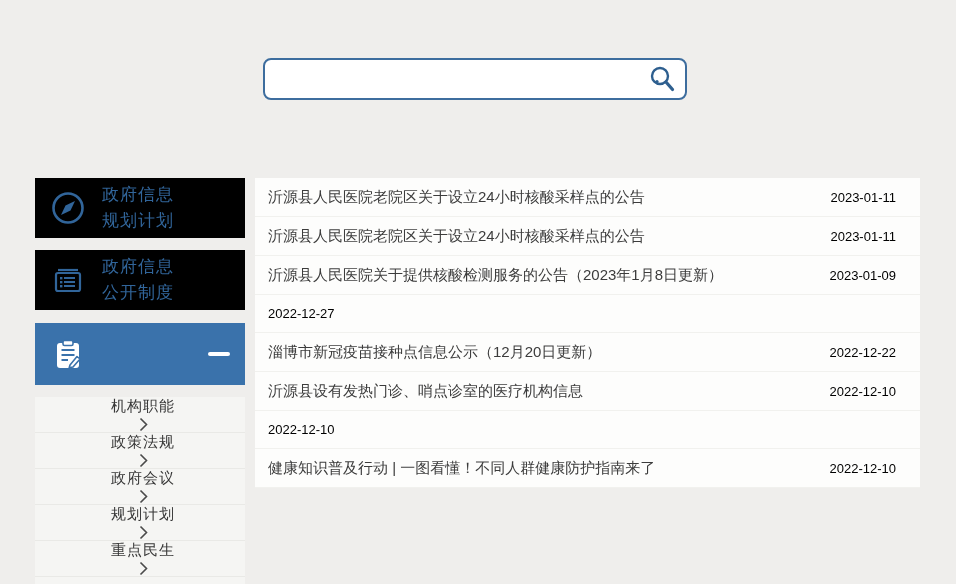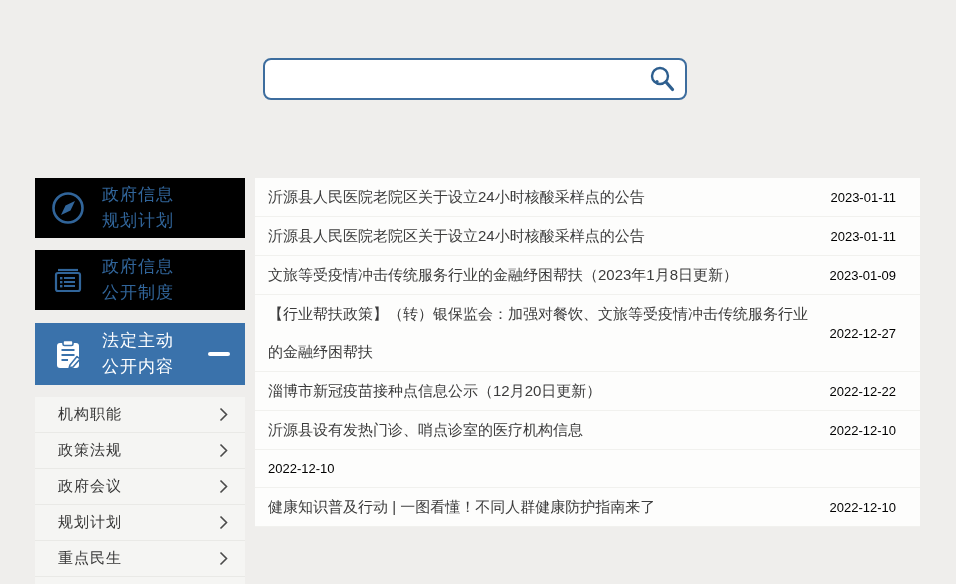--- a/index.html
+++ b/index.html
@@ -40,21 +40,21 @@
   .side-group.active { background: #3a72ab; height: 62px; position: relative; }
   .side-group.active .grp-label { color: #ffffff; }
   .minus-bar {
     position: absolute; right: 15px; top: 50%; margin-top: -2px;
     width: 22px; height: 4px; background: #ffffff; border-radius: 2px;
   }
 
   .submenu { background: #f5f5f3; }
   .submenu-item {
     height: 36px; display: flex; align-items: center; justify-content: space-between;
-    padding: 0 17px 0 23px; border-bottom: 1px solid #e9e9e6; cursor: pointer;
+    padding: 0 17px 0 23px; border-bottom: 1px solid #e9e9e6; cursor: pointer; flex-direction: column;
   }
   .submenu-item .sm-label { font-size: 15px; color: #373737; letter-spacing: 1px; }
   .submenu-item .sm-arrow { display: flex; align-items: center; }
 
   
   .news { position: absolute; left: 255px; top: 178px; width: 665px; background: #fdfdfc; }
   .news-row {
     display: flex; align-items: center; justify-content: space-between;
     min-height: 38px; padding: 0 24px 0 13px;
     border-bottom: 1px solid #f1f1ee;
@@ -123,24 +123,20 @@
       <span class="grp-icon">
         <svg width="36" height="36" viewBox="0 0 36 36">
           <rect x="7" y="7" width="22" height="25" rx="3" fill="#ffffff"></rect>
           <rect x="13" y="4.5" width="10" height="5" rx="1.5" fill="#ffffff" stroke="#3a72ab" stroke-width="1.6"></rect>
           <line x1="11.5" y1="14" x2="24.5" y2="14" stroke="#3a72ab" stroke-width="2"></line>
           <line x1="11.5" y1="19" x2="24.5" y2="19" stroke="#3a72ab" stroke-width="2"></line>
           <line x1="11.5" y1="24" x2="18" y2="24" stroke="#3a72ab" stroke-width="2"></line>
           <path d="M20 29 L27 20.5 L30 23 L23 31 L19.2 31.8 Z" fill="#ffffff" stroke="#3a72ab" stroke-width="1.6" stroke-linejoin="round"></path>
         </svg>
       </span>
-      <span class="grp-label">
-        <span>法定主动</span><br>
-        <span>公开内容</span>
-      </span>
       <span class="minus-bar"></span>
     </div>
 
     <div class="submenu">
       <div class="submenu-item">
         <span class="sm-label">机构职能</span>
         <span class="sm-arrow">
           <svg width="9" height="15" viewBox="0 0 9 15">
               <polyline points="1.5,1.5 7.5,7.5 1.5,13.5" fill="none" stroke="#4a4a4a" stroke-width="1.6"></polyline>
             </svg>
@@ -189,25 +185,24 @@
 
     <div class="news-row">
       <a class="news-title">沂源县人民医院老院区关于设立24小时核酸采样点的公告</a>
       <span class="news-date">2023-01-11</span>
     </div>
     <div class="news-row">
       <a class="news-title">沂源县人民医院老院区关于设立24小时核酸采样点的公告</a>
       <span class="news-date">2023-01-11</span>
     </div>
     <div class="news-row">
-      <a class="news-title">文旅等受疫情冲击传统服务行业的金融纾困帮扶（2023年1月8日更新）</a>
+      <a class="news-title">沂源县人民医院关于提供核酸检测服务的公告（2023年1月8日更新）</a>
       <span class="news-date">2023-01-09</span>
     </div>
     <div class="news-row">
-      <a class="news-title">【行业帮扶政策】（转）银保监会：加强对餐饮、文旅等受疫情冲击传统服务行业的金融纾困帮扶</a>
       <span class="news-date">2022-12-27</span>
     </div>
     <div class="news-row">
       <a class="news-title">淄博市新冠疫苗接种点信息公示（12月20日更新）</a>
       <span class="news-date">2022-12-22</span>
     </div>
     <div class="news-row">
       <a class="news-title">沂源县设有发热门诊、哨点诊室的医疗机构信息</a>
       <span class="news-date">2022-12-10</span>
     </div>

